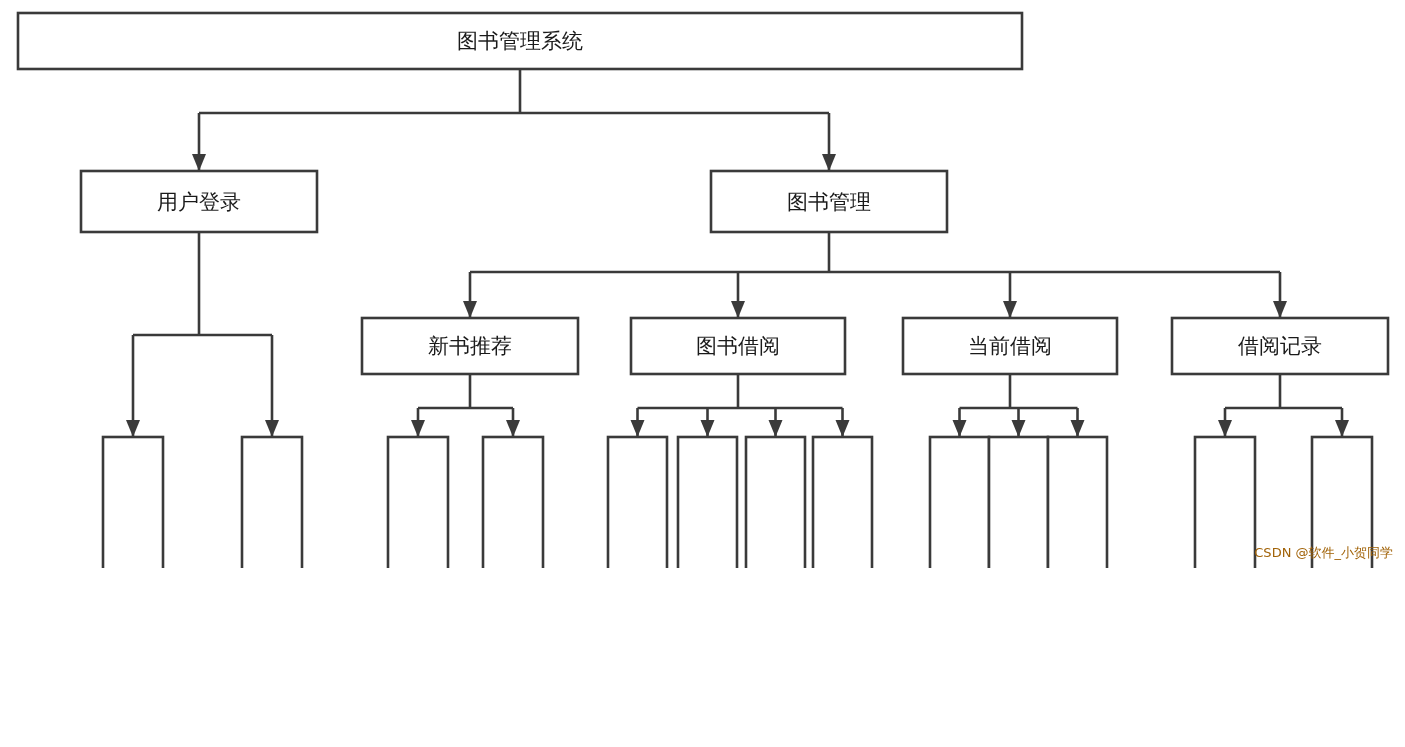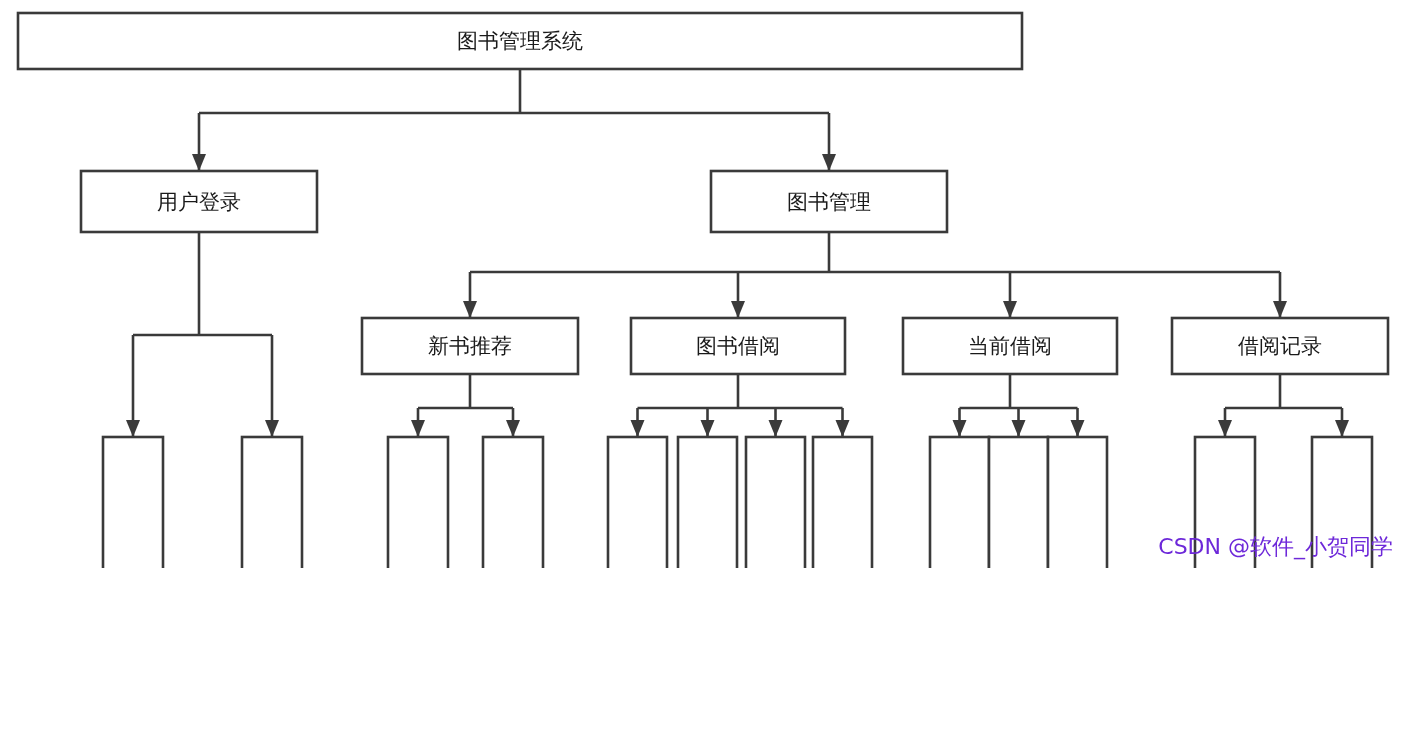--- a/index.html
+++ b/index.html
@@ -60,22 +60,22 @@
     align-items: flex-start;
     justify-content: center;
     white-space: nowrap;
     pointer-events: none;
   }
   .watermark {
     position: absolute;
     right: 12px;
     bottom: 6px;
     font-family: "DejaVu Sans", "Liberation Sans", sans-serif;
-    font-size: 22px;
-    color: #6d28d9;
+    font-size: 13px;
+    color: #a16207;
     white-space: nowrap;
   }
 </style>
 </head>
 <body>
 
 <div id="canvas">
   <svg class="diagram" viewBox="0 0 1405 747" xmlns="http://www.w3.org/2000/svg">
     <g id="connectors">
         <line x1="520" y1="69" x2="520" y2="113" class="conn"></line>

